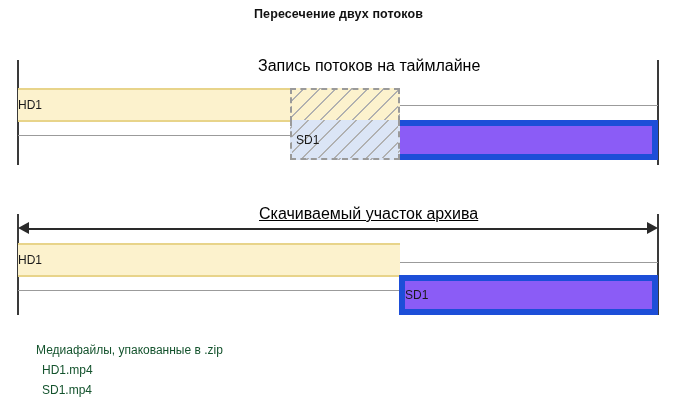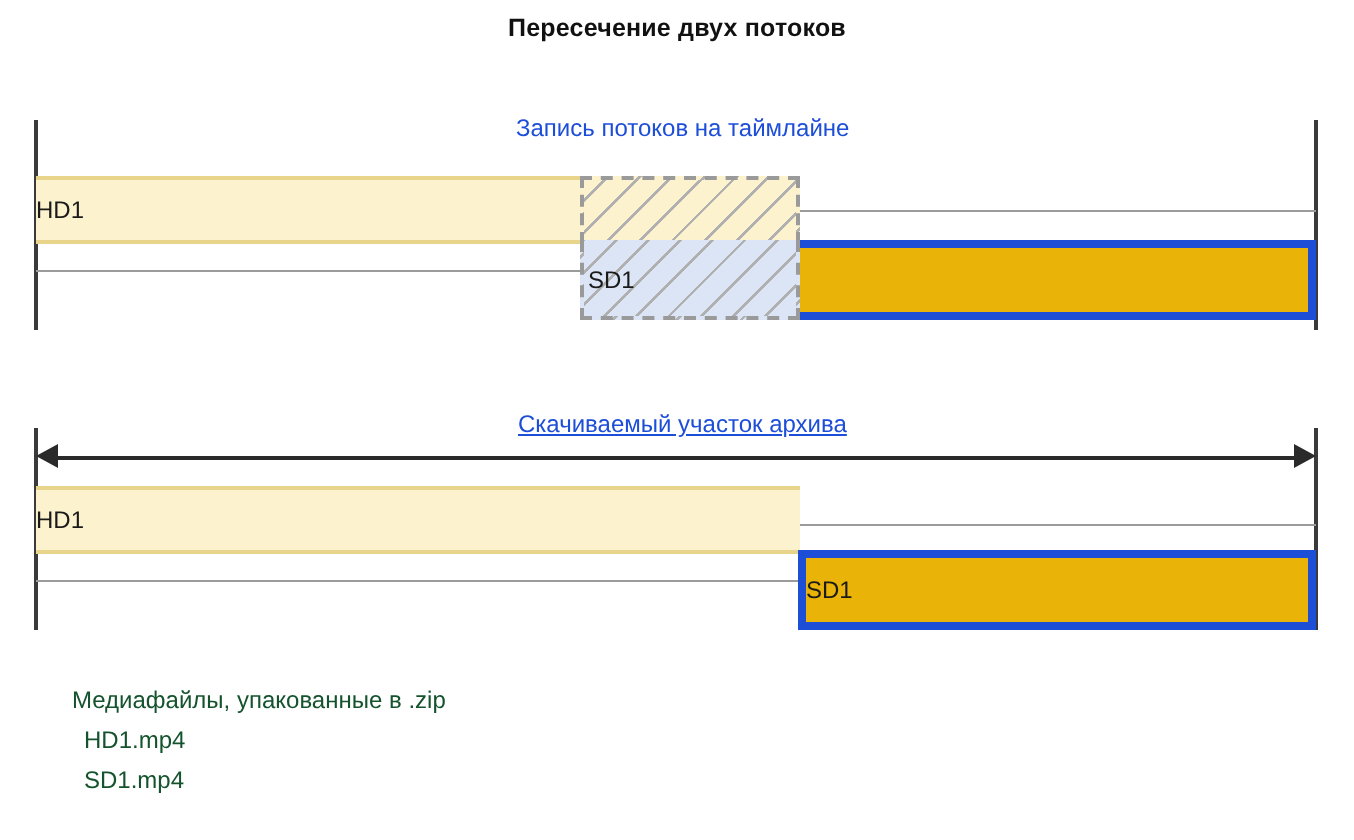--- a/index.html
+++ b/index.html
@@ -32,22 +32,22 @@
     text-align: center;
     font-size: 12.5px;
     font-weight: bold;
     color: #111111;
     letter-spacing: 0.1px;
   }
 
   
   .caption {
     position: absolute;
-    font-size: 12px;
-    color: #1d4ed8;
+    font-size: 16px;
+    color: #000000;
     white-space: nowrap;
   }
   .caption-record {
     left: 258px;
     top: 57px;
   }
   .caption-download {
     left: 259px;
     top: 205px;
     text-decoration: underline;
@@ -84,22 +84,22 @@
     justify-content: flex-start;
     font-size: 12px;
     color: #1a1a1a;
   }
   .bar-hd {
     background: #fcf2cd;
     border-top: 2px solid #e8d48a;
     border-bottom: 2px solid #e8d48a;
   }
   .bar-sd {
-    background: #eab308;
-    border: 4px solid #1d4ed8;
+    background: #8b5cf6;
+    border: 6px solid #1d4ed8;
   }
 
   
   .hd1-t1 { left: 18px;  top: 88px;  width: 382px; height: 34px; }
   .sd1-t1 { left: 290px; top: 120px; width: 368px; height: 40px; }
 
   
   .hd1-t2 { left: 18px;  top: 243px; width: 382px; height: 34px; }
   .sd1-t2 { left: 399px; top: 275px; width: 259px; height: 40px; }
 

